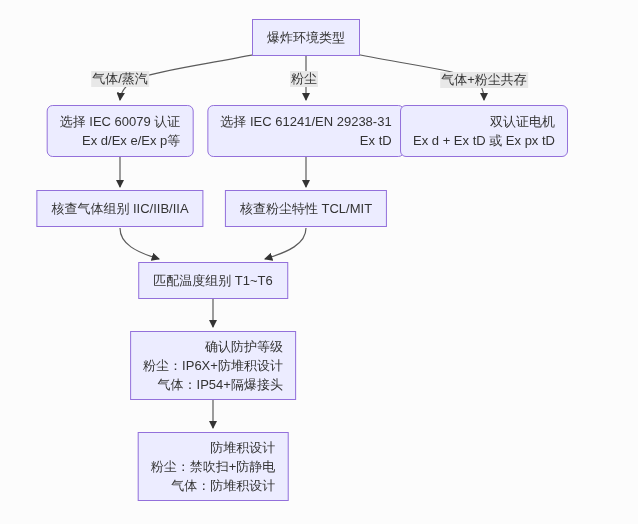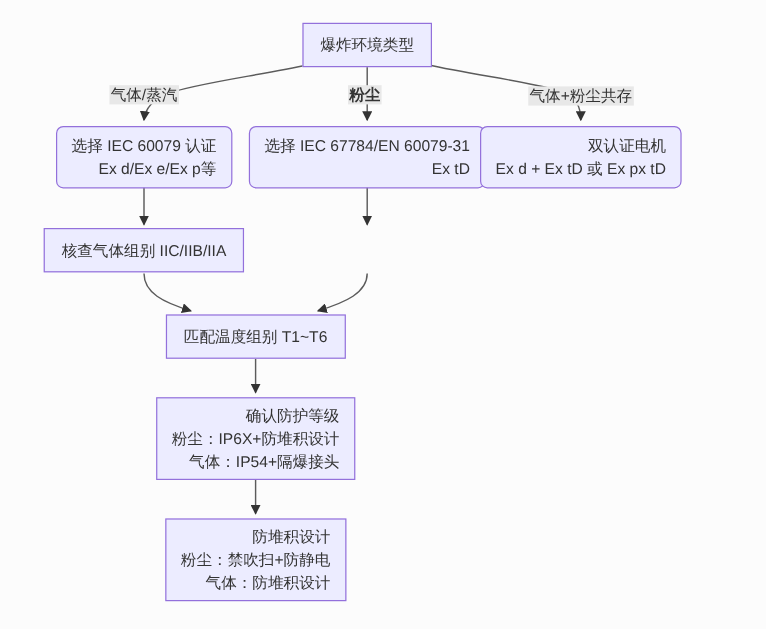--- a/index.html
+++ b/index.html
@@ -84,47 +84,50 @@
   <div class="node single" style="left:306px; top:19px;">
     <span class="ln">爆炸环境类型</span>
   </div>
 
   <div class="node multi2 rounded" style="left:120px; top:105px;">
     <span class="ln">选择 IEC 60079 认证</span>
     <span class="ln">Ex d/Ex e/Ex p等</span>
   </div>
 
   <div class="node multi2 rounded" style="left:306px; top:105px;">
-    <span class="ln">选择 IEC 67784/EN 60079-31</span>
+    <span class="ln">选择 IEC 61241/EN 29238-31</span>
     <span class="ln">Ex tD</span>
   </div>
 
   <div class="node multi2 rounded" style="left:484px; top:105px;">
     <span class="ln">双认证电机</span>
     <span class="ln">Ex d + Ex tD 或 Ex px tD</span>
   </div>
 
   <div class="node single" style="left:120px; top:190px;">
     <span class="ln">核查气体组别 IIC/IIB/IIA</span>
   </div>
 
+  <div class="node single" style="left:306px; top:190px;">
+    <span class="ln">核查粉尘特性 TCL/MIT</span>
+  </div>
 
   <div class="node single" style="left:213px; top:262px;">
     <span class="ln">匹配温度组别 T1~T6</span>
   </div>
 
   <div class="node multi3" style="left:213px; top:331px;">
     <span class="ln">确认防护等级</span>
     <span class="ln">粉尘：IP6X+防堆积设计</span>
     <span class="ln">气体：IP54+隔爆接头</span>
   </div>
 
   <div class="node multi3" style="left:213px; top:432px;">
     <span class="ln">防堆积设计</span>
     <span class="ln">粉尘：禁吹扫+防静电</span>
     <span class="ln">气体：防堆积设计</span>
   </div>
 
   <div class="edge-label" style="left:120px; top:71px;">气体/蒸汽</div>
-  <div class="edge-label" style="left:304px; top:71px;font-weight:bold;">粉尘</div>
+  <div class="edge-label" style="left:304px; top:71px;">粉尘</div>
   <div class="edge-label" style="left:484px; top:72px;">气体+粉尘共存</div>
 
 </div>
 
 </body></html>

